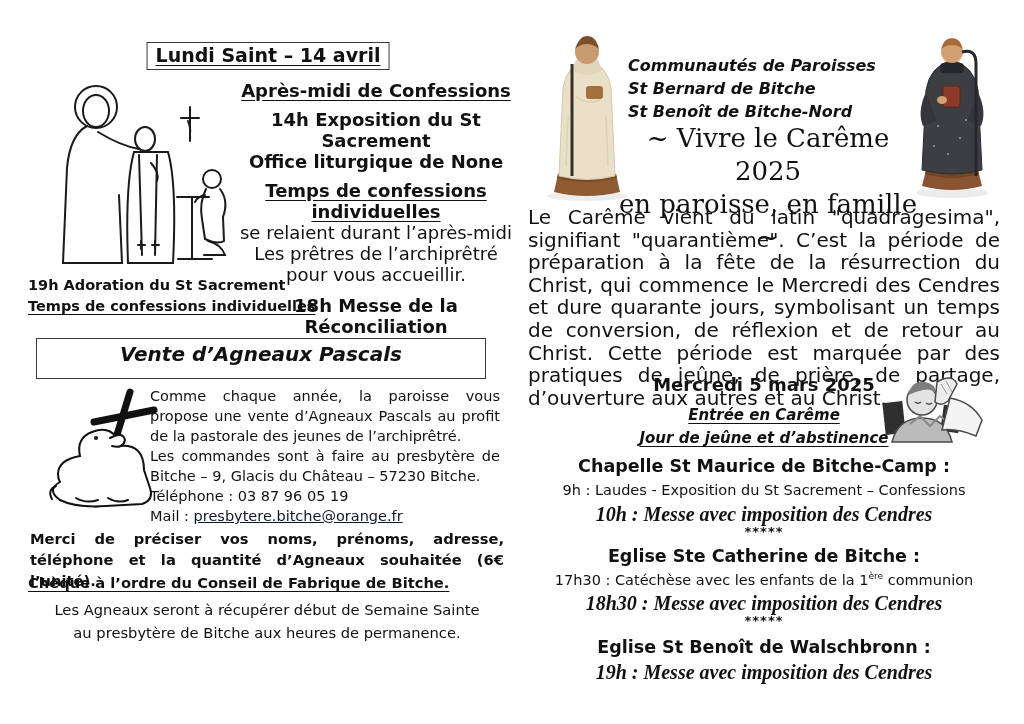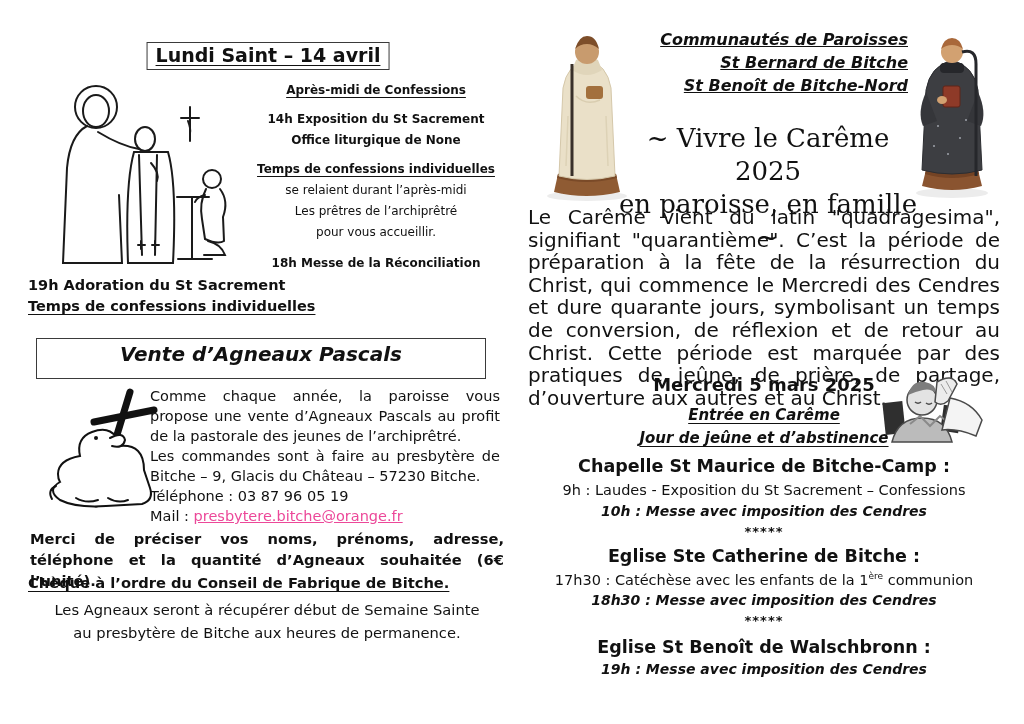--- a/index.html
+++ b/index.html
@@ -7,46 +7,46 @@
         font-family:"DejaVu Sans","Liberation Sans",sans-serif;color:#111;}
   .abs{position:absolute;}
   .b{font-weight:bold;}
   .u{text-decoration:underline;text-underline-offset:3px;}
   .j{text-align:justify;}
   .col-left{position:absolute;left:28px;top:0;width:482px;height:724px;}
   .col-right{position:absolute;left:518px;top:0;width:492px;height:724px;}
 
   .title-box{left:240px;top:42px;transform:translateX(-50%);border:1.5px solid #3a3a3a;
              padding:1px 8px 3px;font-size:19px;font-weight:bold;white-space:nowrap;}
-  .conf-block{left:198px;top:80px;width:300px;text-align:center;font-size:12px;line-height:21px;}
+  .conf-block{left:198px;top:80px;width:300px;text-align:center;font-size:18px;line-height:21px;}
   .mt8{margin-top:8px;} .mt10{margin-top:10px;}
   .full-line{left:0;width:482px;font-size:14.5px;}
 
   .vente-box{left:8px;top:338px;width:448px;border:1.5px solid #3a3a3a;padding:3px 0 12px;
              text-align:center;font-size:20px;font-weight:bold;font-style:italic;}
   .vente-text{left:122px;top:386px;width:350px;font-size:14.5px;line-height:20px;}
   .note{left:2px;top:528px;width:474px;font-size:14.7px;line-height:21px;font-weight:bold;text-align:justify;}
   .cheque{left:0;top:574px;width:478px;text-align:left;font-size:14.7px;font-weight:bold;}
   .pickup{left:0;width:478px;text-align:center;font-size:14.7px;}
 
-  .r-head{left:110px;top:28px;width:280px;text-align:right;font-size:16px;line-height:23px;
-          font-weight:bold;font-style:italic;text-decoration:underline;}
+  .r-head{left:110px;top:54px;width:280px;text-align:left;font-size:16px;line-height:23px;
+          font-weight:bold;font-style:italic;}
   .r-theme{left:100px;top:122px;width:300px;text-align:center;
            font-family:"DejaVu Serif","Liberation Serif",serif;font-size:26px;line-height:33px;}
   .r-intro{left:10px;top:206px;width:472px;font-size:20px;line-height:22.6px;text-align:justify;}
   .r-center{left:0;width:492px;text-align:center;}
   .cendres-title{top:343px;font-size:23px;font-weight:bold;letter-spacing:1px;}
   .cendres-date{top:374px;font-size:18px;font-weight:bold;}
   .entry{font-size:15px;font-weight:bold;font-style:italic;}
   .church{font-size:17.5px;font-weight:bold;}
   .sched-reg{font-size:14.5px;}
-  .sched-mass{font-size:14px;font-weight:bold;font-style:italic;}
+  .sched-mass{font-size:20px;font-weight:bold;font-style:italic;font-family:Liberation Serif, serif;}
   .stars{font-size:13px;font-weight:bold;letter-spacing:1px;}
   sup{font-size:9px;}
-  a.mail{color:#ec4899;text-decoration:underline;cursor:pointer;}
+  a.mail{color:#0f172a;text-decoration:underline;cursor:pointer;}
   svg{display:block;}
 </style>
 </head>
 <body>
 
 <div class="page">
 
   <section class="col-left">
 
     <div class="abs title-box">

